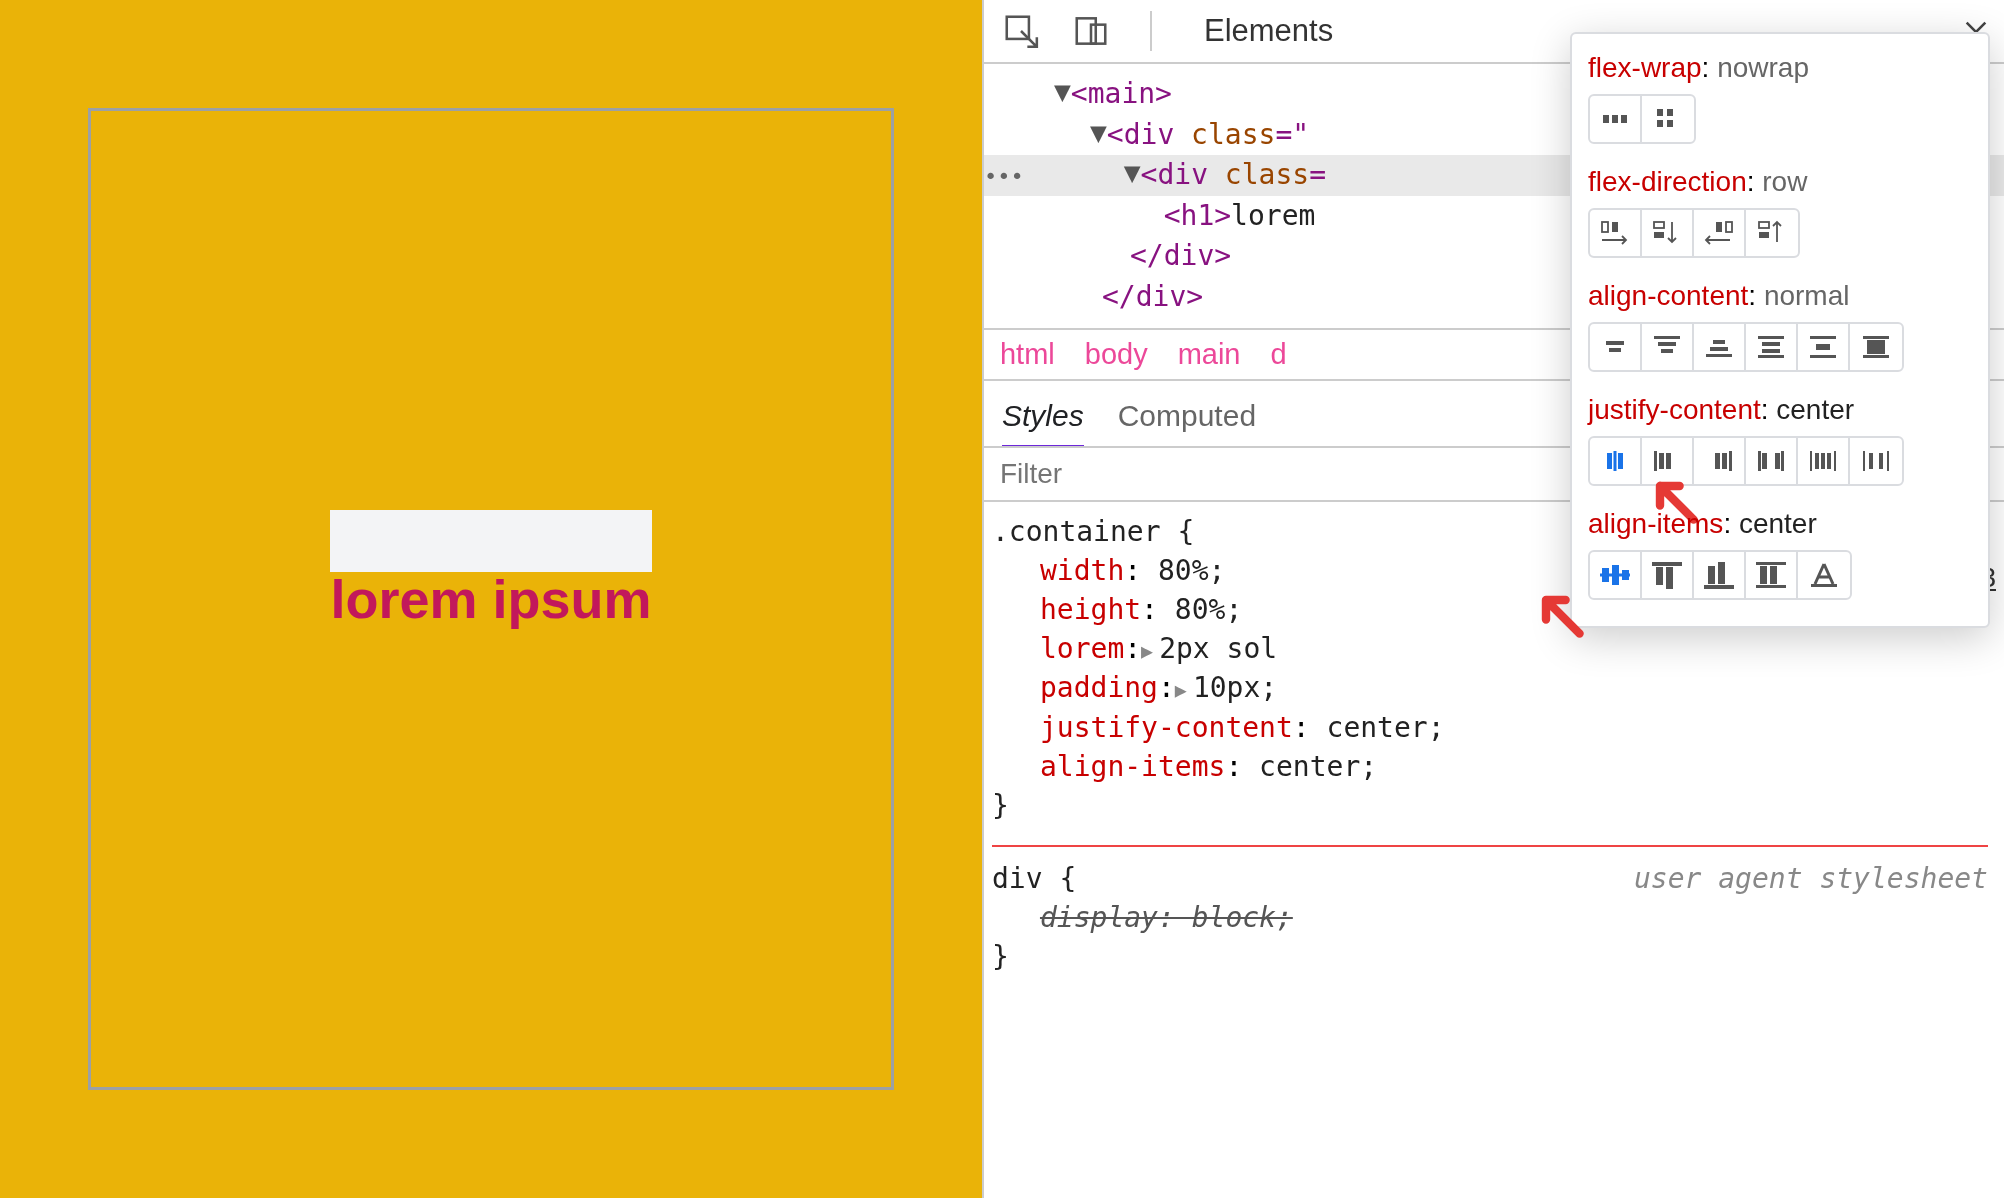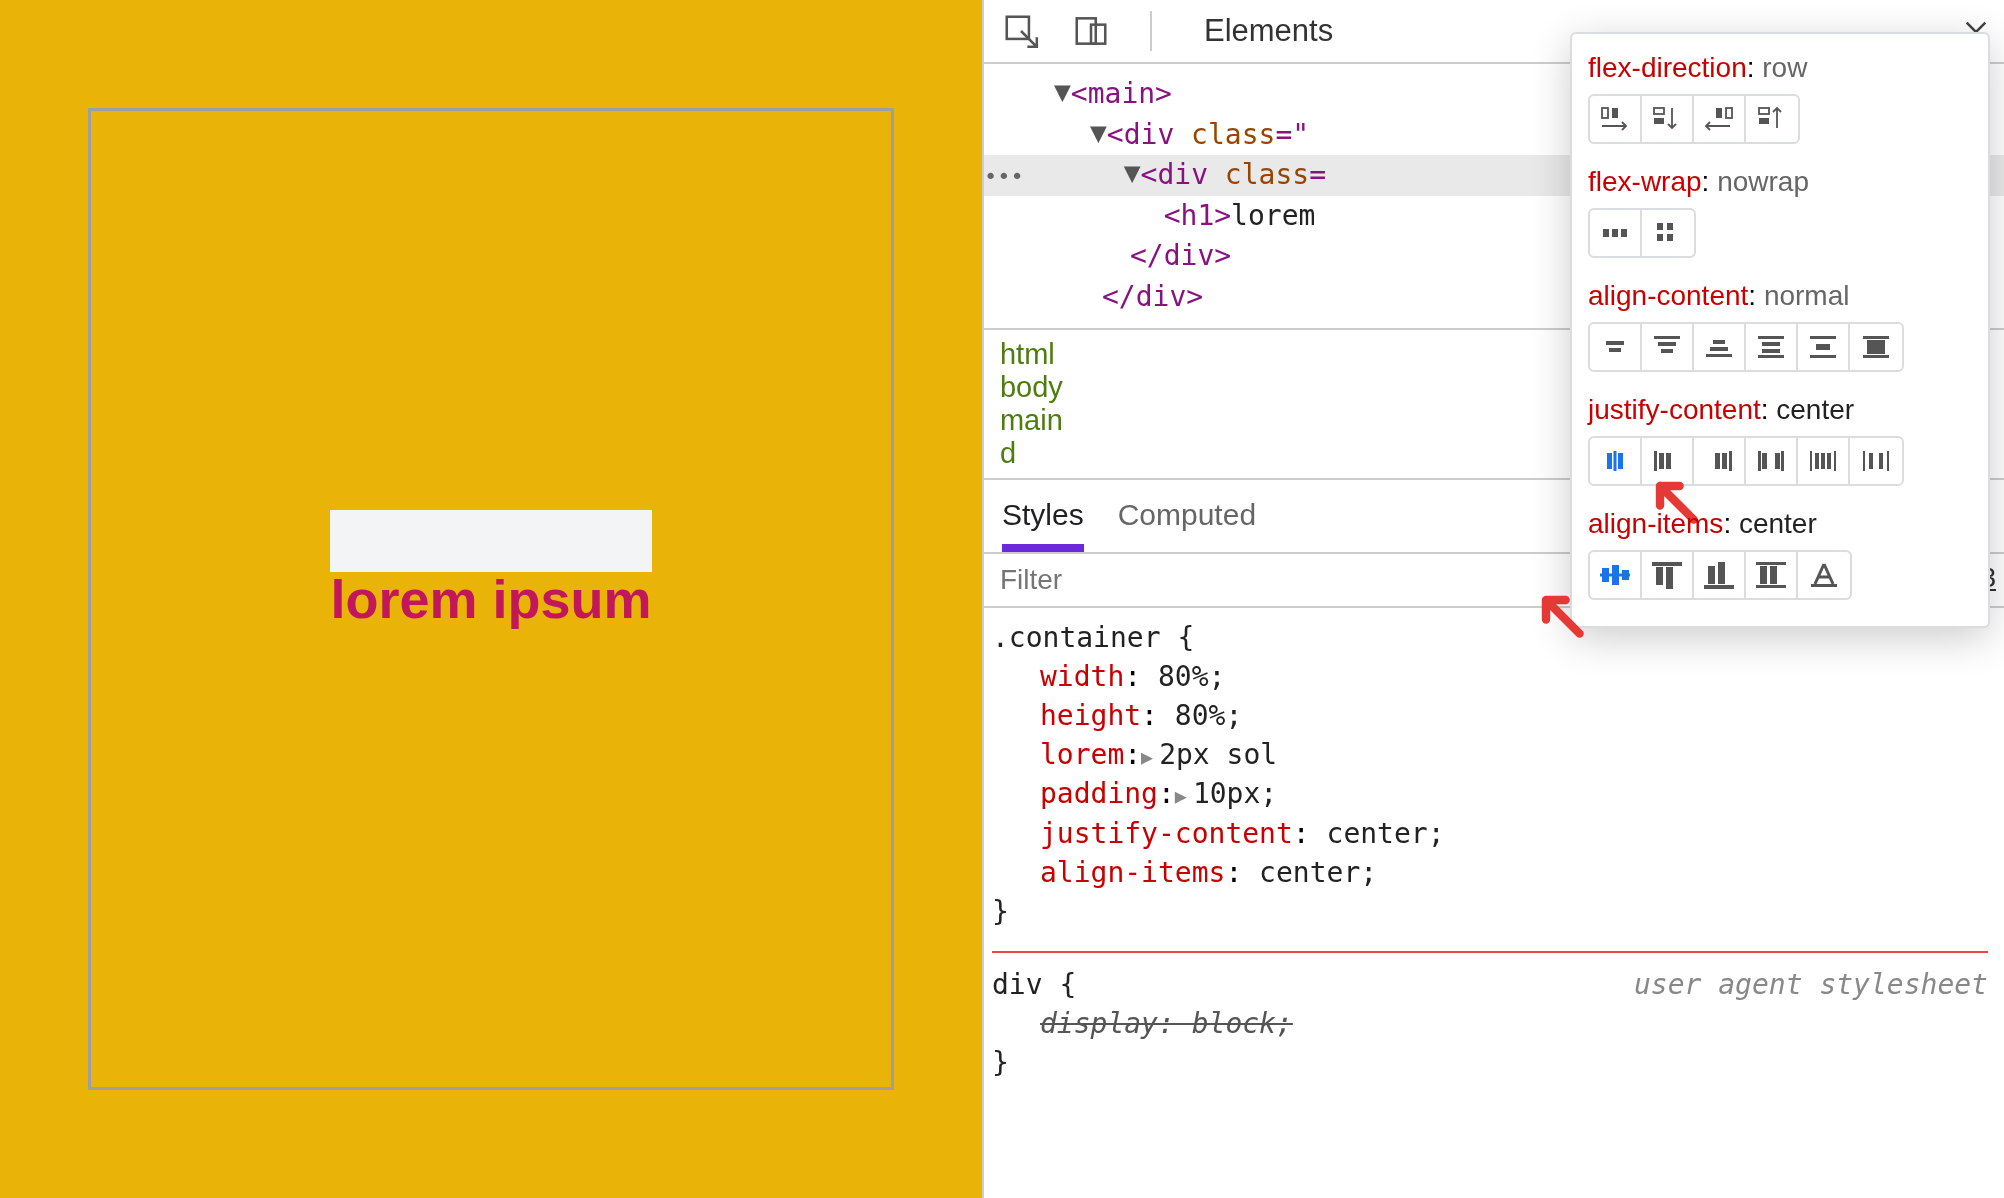--- a/index.html
+++ b/index.html
@@ -93,36 +93,36 @@
 .dom .ellipsis { color:#666; font-size:22px; padding-right:6px; }
 .guides { color:#ccc; }
 .indent { display: inline-block; }
 
 
 .crumb {
   border-top: 2px solid #ccc;
   border-bottom: 2px solid #ccc;
   padding: 8px 16px;
   font-size: 29px;
-  color: #4d7c0f;
-  display: flex;
-  flex-direction: column;
+  color: #ec4899;
+  display: flex;
+  gap: 30px;
 }
 
 
 .subtabs {
   display: flex;
   gap: 34px;
   padding: 10px 18px 0 18px;
   border-bottom: 2px solid #ccc;
   font-size: 30px;
   color: #666;
 }
 .subtabs .tab { padding: 8px 0 12px; }
-.subtabs .tab.active { color: #202124; border-bottom: 8px solid #6d28d9; }
+.subtabs .tab.active { color: #202124; border-bottom: 1px solid #6d28d9; font-style: italic; }
 
 
 .filter {
   border-bottom: 2px solid #ccc;
   padding: 10px 16px;
 }
 .filter input {
   border: none; outline: none; font-size: 28px; width: 100%; color:#777;
 }
 
@@ -266,69 +266,69 @@
       <div style="padding-left:48px"><span class="ua-line">display: block;</span></div>
       <div><span class="sel-name">}</span></div>
     </div>
   </div>
 
   <span class="link13">13</span>
 
   <div class="popover">
 
     <div class="pop-row">
-      <div class="pop-label"><span class="pn">flex-direction</span>: <span class="pv">row</span></div>
-      <div class="icon-row">
-        <span class="ib">
-            <svg viewBox="0 0 30 26">
-              <rect x="2" y="2" width="6" height="10" fill="none" stroke="#555" stroke-width="1.8"></rect>
-              <rect x="12" y="2" width="6" height="10" fill="#555"></rect>
-              <path d="M2 20 L26 20 M22 16 L26 20 L22 24" stroke="#555" stroke-width="1.8" fill="none"></path>
-            </svg>
-          </span>
-        <span class="ib">
-            <svg viewBox="0 0 30 26">
-              <rect x="2" y="2" width="10" height="6" fill="none" stroke="#555" stroke-width="1.8"></rect>
-              <rect x="2" y="12" width="10" height="6" fill="#555"></rect>
-              <path d="M20 2 L20 22 M16 18 L20 22 L24 18" stroke="#555" stroke-width="1.8" fill="none"></path>
-            </svg>
-          </span>
-        <span class="ib">
-            <svg viewBox="0 0 30 26">
-              <rect x="12" y="2" width="6" height="10" fill="#555"></rect>
-              <rect x="22" y="2" width="6" height="10" fill="none" stroke="#555" stroke-width="1.8"></rect>
-              <path d="M26 20 L2 20 M6 16 L2 20 L6 24" stroke="#555" stroke-width="1.8" fill="none"></path>
-            </svg>
-          </span>
-        <span class="ib">
-            <svg viewBox="0 0 30 26">
-              <rect x="2" y="12" width="10" height="6" fill="#555"></rect>
-              <rect x="2" y="2" width="10" height="6" fill="none" stroke="#555" stroke-width="1.8"></rect>
-              <path d="M20 22 L20 2 M16 6 L20 2 L24 6" stroke="#555" stroke-width="1.8" fill="none"></path>
-            </svg>
-          </span>
-      </div>
-    </div>
-
-    <div class="pop-row">
       <div class="pop-label"><span class="pn">flex-wrap</span>: <span class="pv">nowrap</span></div>
       <div class="icon-row">
         <span class="ib">
             <svg viewBox="0 0 30 26">
               <rect x="3" y="9" width="6" height="8" fill="#555"></rect>
               <rect x="12" y="9" width="6" height="8" fill="#555"></rect>
               <rect x="21" y="9" width="6" height="8" fill="#555"></rect>
             </svg>
           </span>
         <span class="ib">
             <svg viewBox="0 0 30 26">
               <rect x="4" y="3" width="6" height="7" fill="#555"></rect>
               <rect x="14" y="3" width="6" height="7" fill="#555"></rect>
               <rect x="4" y="14" width="6" height="7" fill="#555"></rect>
               <rect x="14" y="14" width="6" height="7" fill="#555"></rect>
+            </svg>
+          </span>
+      </div>
+    </div>
+
+    <div class="pop-row">
+      <div class="pop-label"><span class="pn">flex-direction</span>: <span class="pv">row</span></div>
+      <div class="icon-row">
+        <span class="ib">
+            <svg viewBox="0 0 30 26">
+              <rect x="2" y="2" width="6" height="10" fill="none" stroke="#555" stroke-width="1.8"></rect>
+              <rect x="12" y="2" width="6" height="10" fill="#555"></rect>
+              <path d="M2 20 L26 20 M22 16 L26 20 L22 24" stroke="#555" stroke-width="1.8" fill="none"></path>
+            </svg>
+          </span>
+        <span class="ib">
+            <svg viewBox="0 0 30 26">
+              <rect x="2" y="2" width="10" height="6" fill="none" stroke="#555" stroke-width="1.8"></rect>
+              <rect x="2" y="12" width="10" height="6" fill="#555"></rect>
+              <path d="M20 2 L20 22 M16 18 L20 22 L24 18" stroke="#555" stroke-width="1.8" fill="none"></path>
+            </svg>
+          </span>
+        <span class="ib">
+            <svg viewBox="0 0 30 26">
+              <rect x="12" y="2" width="6" height="10" fill="#555"></rect>
+              <rect x="22" y="2" width="6" height="10" fill="none" stroke="#555" stroke-width="1.8"></rect>
+              <path d="M26 20 L2 20 M6 16 L2 20 L6 24" stroke="#555" stroke-width="1.8" fill="none"></path>
+            </svg>
+          </span>
+        <span class="ib">
+            <svg viewBox="0 0 30 26">
+              <rect x="2" y="12" width="10" height="6" fill="#555"></rect>
+              <rect x="2" y="2" width="10" height="6" fill="none" stroke="#555" stroke-width="1.8"></rect>
+              <path d="M20 22 L20 2 M16 6 L20 2 L24 6" stroke="#555" stroke-width="1.8" fill="none"></path>
             </svg>
           </span>
       </div>
     </div>
 
     <div class="pop-row">
       <div class="pop-label"><span class="pn">align-content</span>: <span class="pv">normal</span></div>
       <div class="icon-row">
         <span class="ib">
             <svg viewBox="0 0 30 26">

